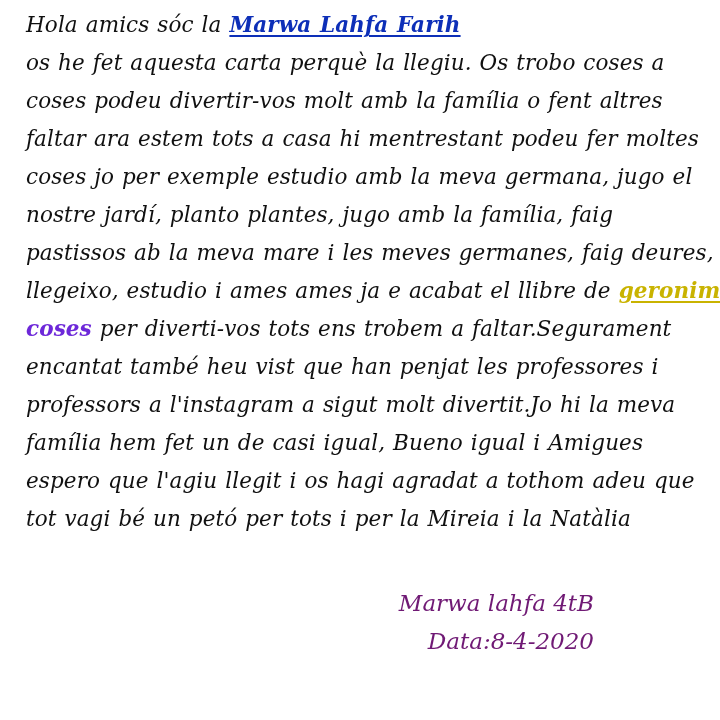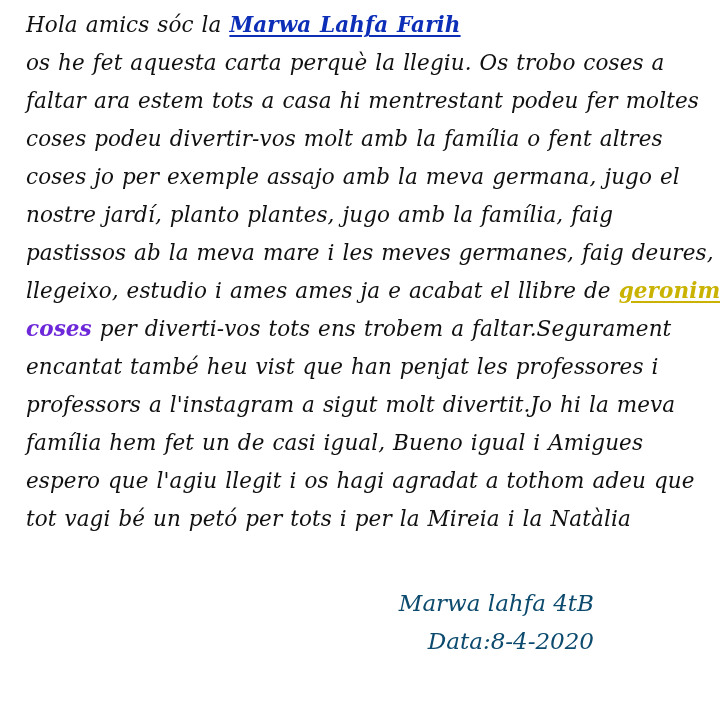--- a/index.html
+++ b/index.html
@@ -52,45 +52,45 @@
     color: #6d28d9;
   }
   .signature-block {
     margin-top: 46px;
     text-align: right;
     padding-right: 36px;
     font-family: "DejaVu Serif", serif;
     font-style: italic;
     font-size: 23px;
     line-height: 38px;
-    color: #0c4a6e;
+    color: #701a75;
   }
   .sig-name {
     display: block;
   }
   .sig-date {
     display: block;
   }
 </style>
 </head>
 <body>
 
 <div class="page">
 
   <div class="letter-body">
 
     <div class="line"><span>Hola amics sóc la </span><span class="hl-blue">Marwa Lahfa Farih</span><span></span></div>
 
     <div class="line">os he fet aquesta carta perquè la llegiu. Os trobo coses a</div>
 
+    <div class="line">coses podeu divertir-vos molt amb la família o fent altres</div>
+
     <div class="line">faltar ara estem tots a casa hi mentrestant podeu fer moltes</div>
 
-    <div class="line">coses podeu divertir-vos molt amb la família o fent altres</div>
-
-    <div class="line">coses jo per exemple assajo amb la meva germana, jugo el</div>
+    <div class="line">coses jo per exemple estudio amb la meva germana, jugo el</div>
 
     <div class="line">nostre jardí, planto plantes, jugo amb la família, faig</div>
 
     <div class="line">pastissos ab la meva mare i les meves germanes, faig deures,</div>
 
     <div class="line"><span>llegeixo, estudio i ames ames ja e acabat el llibre de </span><span class="hl-yellow">geronimo</span><span></span></div>
 
 
     <div class="line"><span class="bold-word">coses</span><span> per diverti-vos tots ens trobem a faltar.Segurament</span></div>
 

